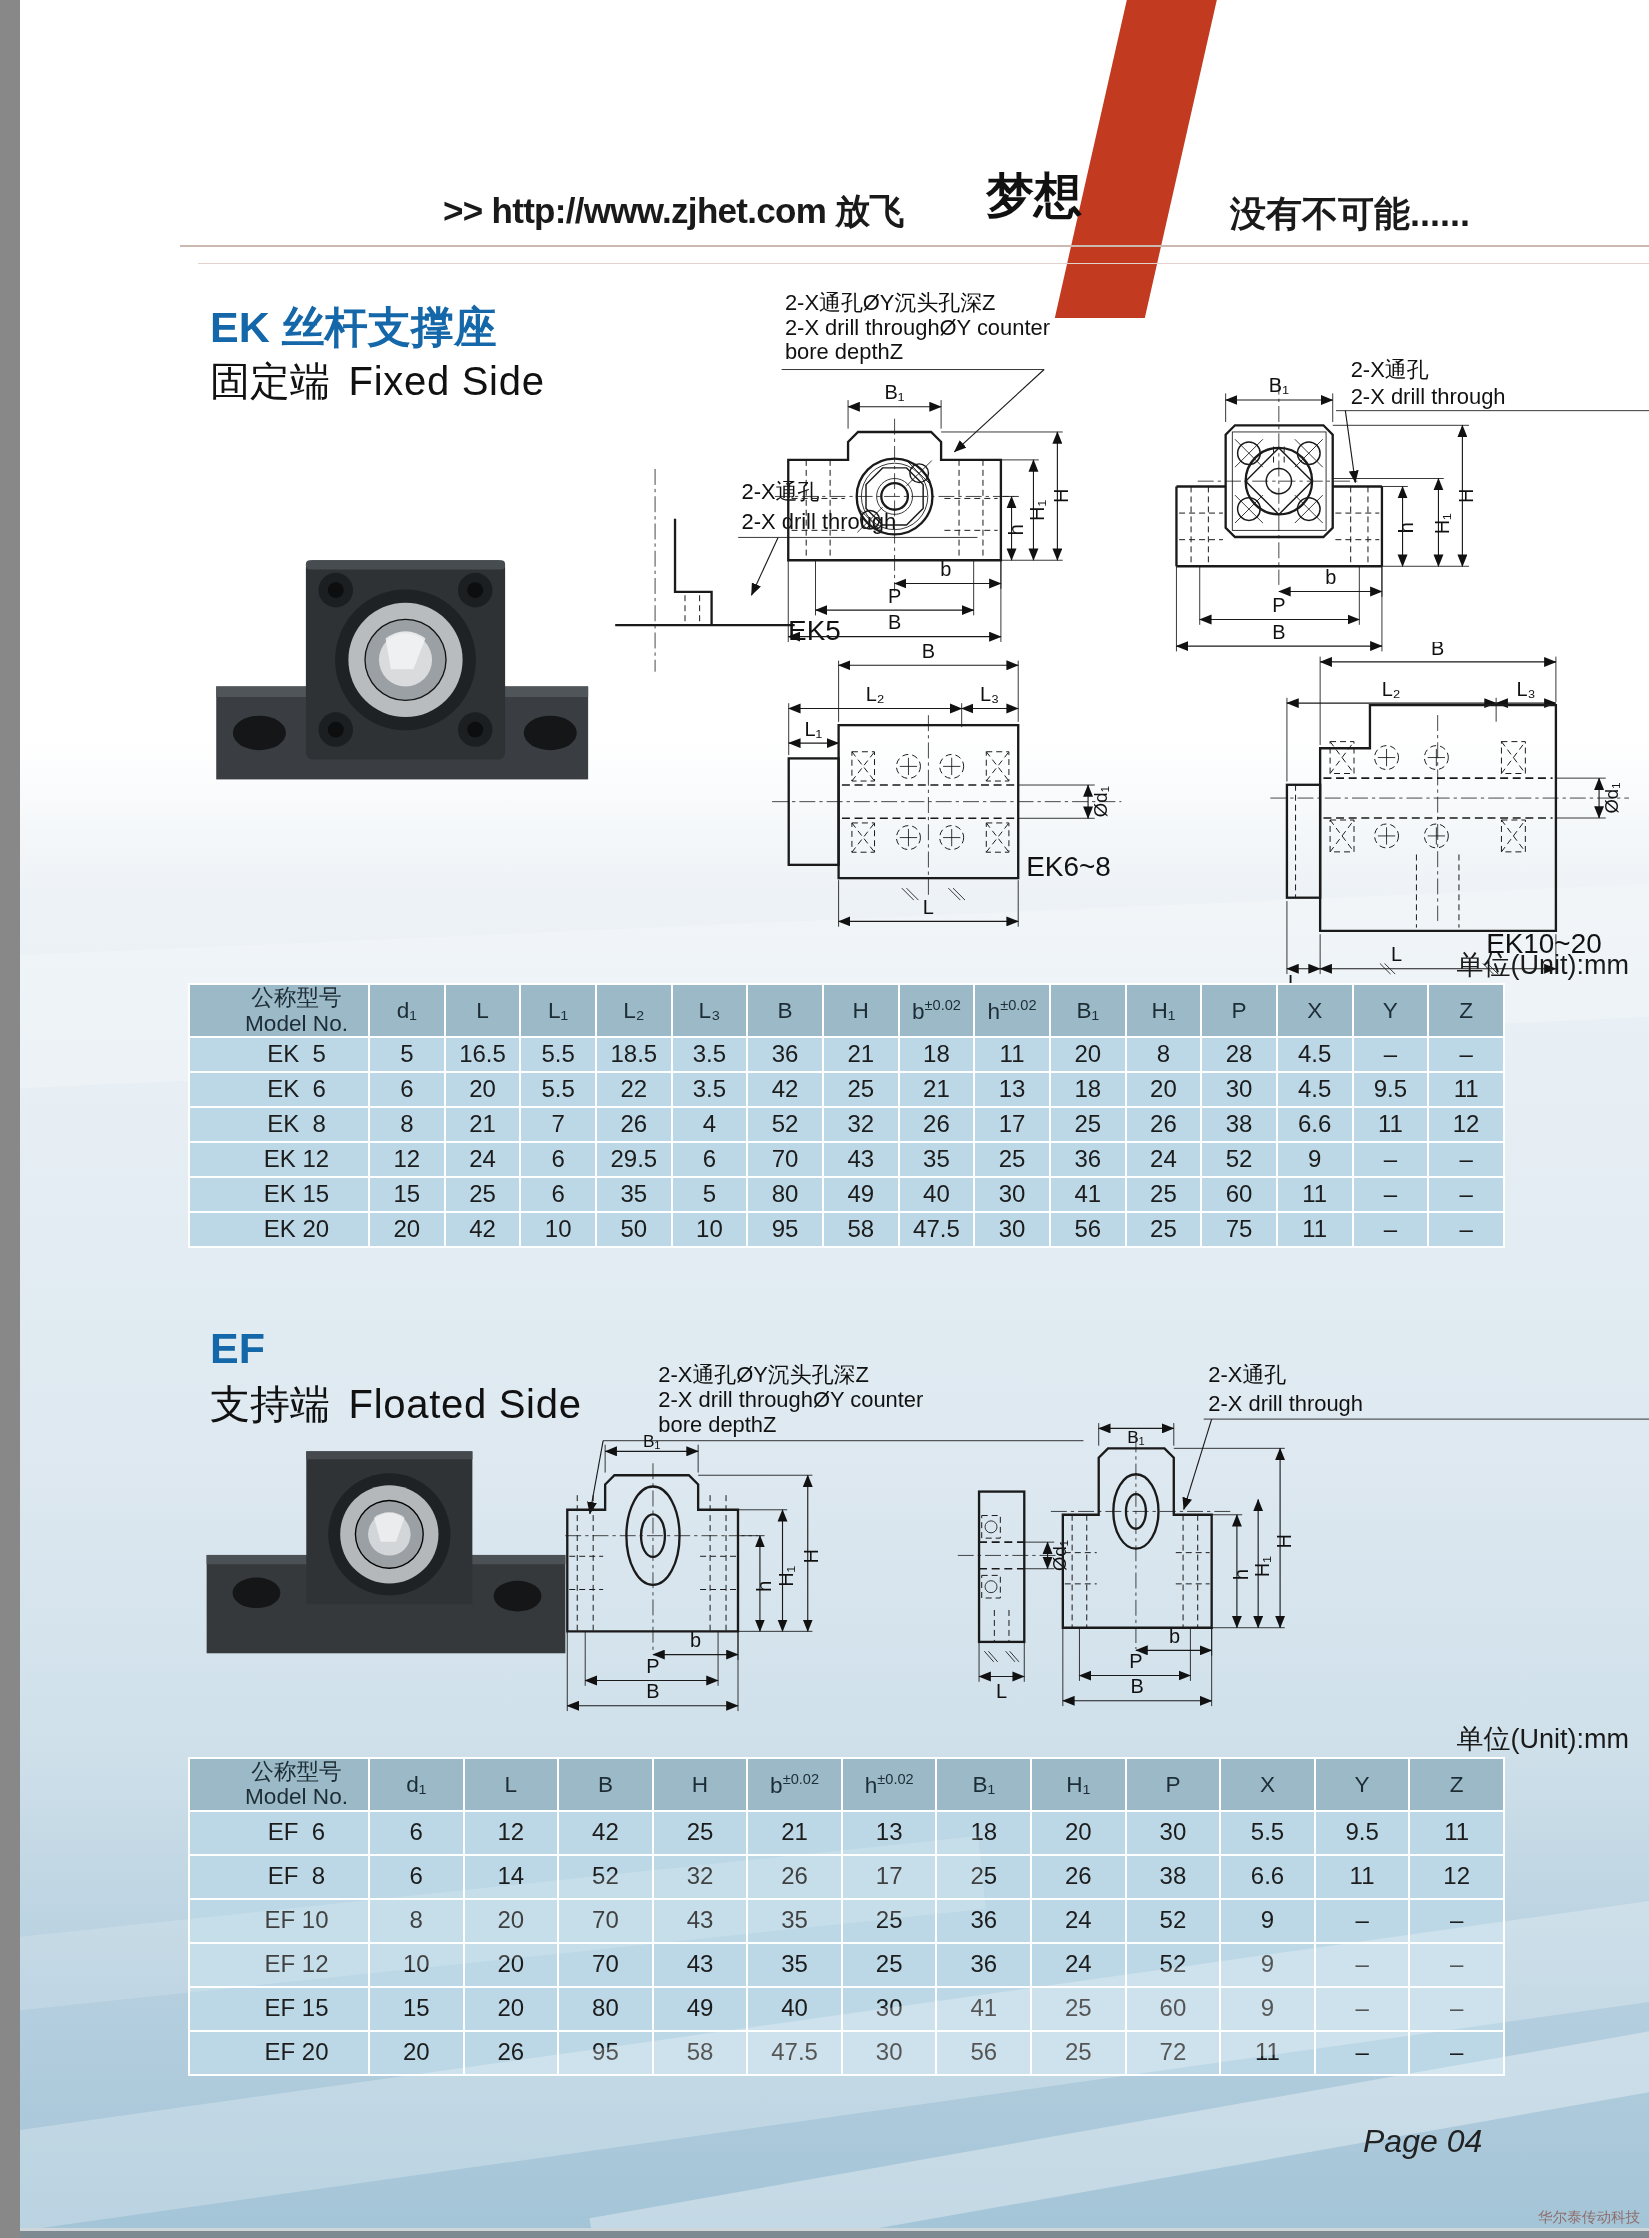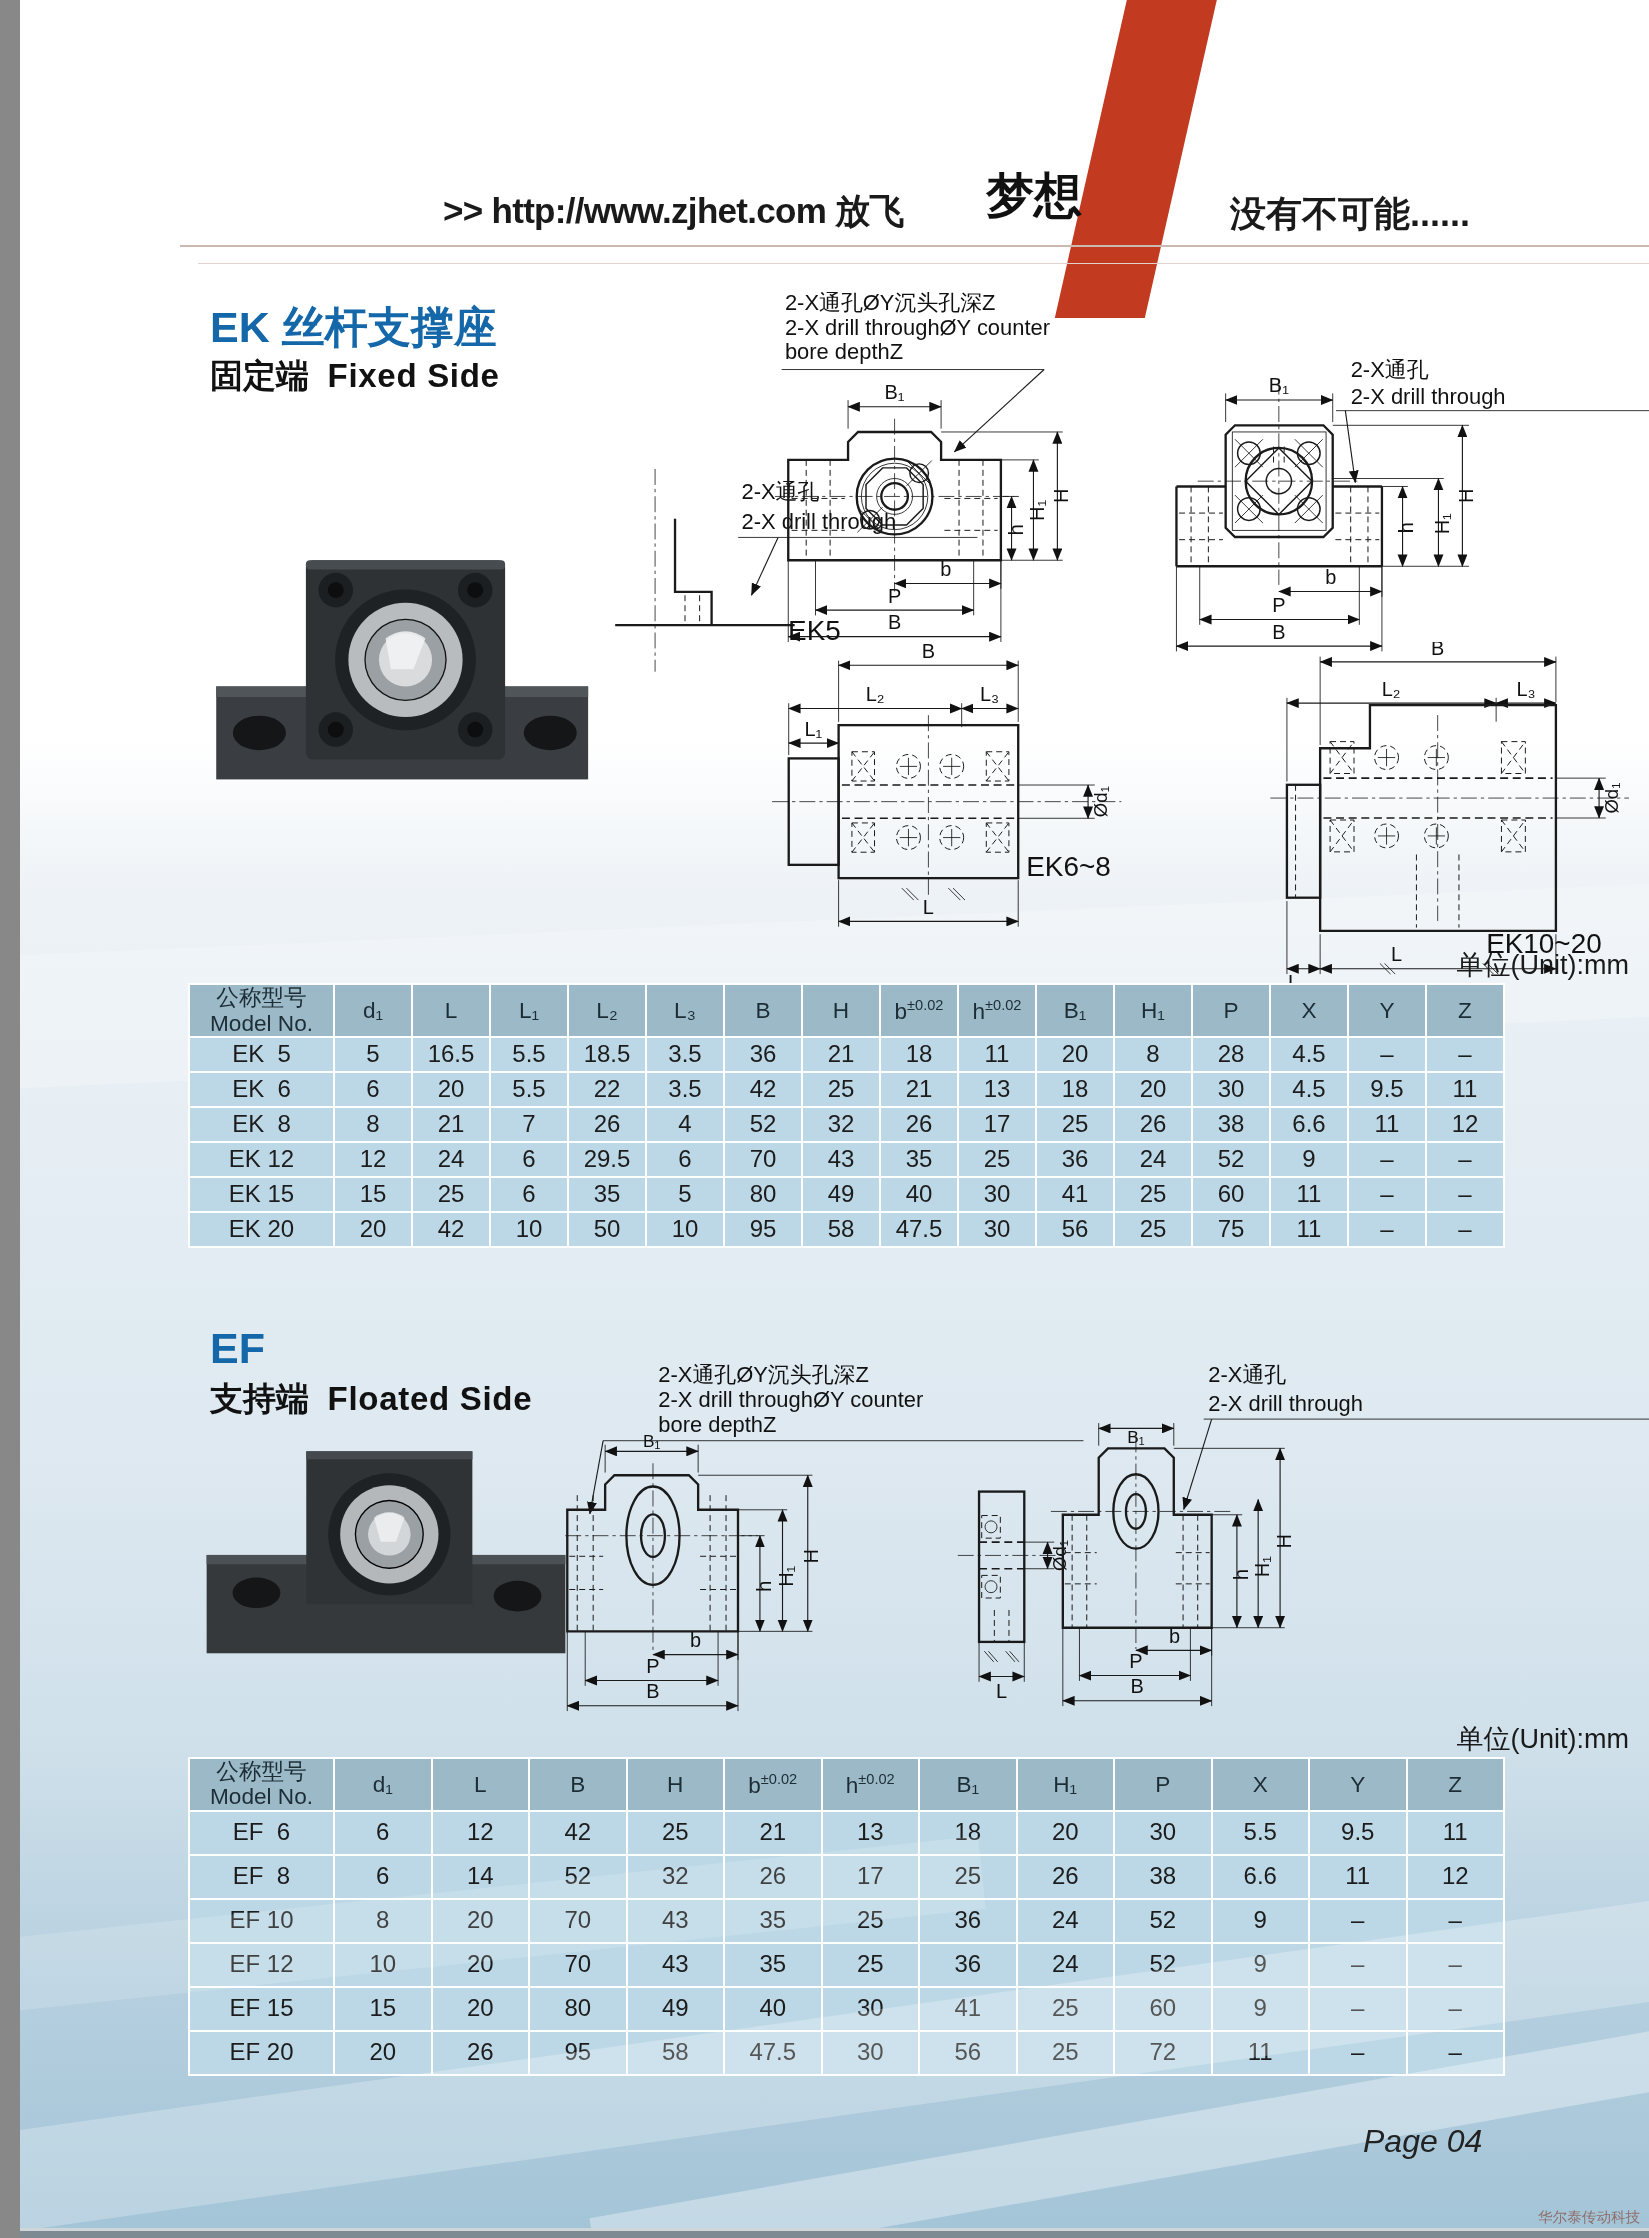--- a/index.html
+++ b/index.html
@@ -13,35 +13,35 @@
   
   .red-band{left:1024px;top:0;width:180px;height:318px;background:#c23a20;
     clip-path:polygon(46% 0%,96% 0%,56% 100%,6% 100%);}
   .hdr-url{left:423px;top:188px;font-size:35px;font-weight:700;color:#1a1a1a;letter-spacing:-0.7px;}
   .hdr-dream{left:966px;top:164px;font-size:48px;font-weight:700;color:#111;z-index:2;}
   .hdr-slogan{left:1210px;top:190px;font-size:36px;font-weight:700;color:#1a1a1a;z-index:2;}
   .rule1{left:160px;top:245px;width:1490px;height:2px;background:#cbb9b2;}
   .rule2{left:178px;top:263px;width:1471px;height:1.3px;background:#e2d2cc;}
   
   .ttl-blue{font-size:43px;font-weight:700;color:#1467a8;letter-spacing:0px;}
-  .ttl-black{font-size:33px;font-weight:700;color:#111;}
+  .ttl-black{font-size:40px;font-weight:400;color:#111;}
   .ttl-black .en{margin-left:18.6px;letter-spacing:0.7px;}
   .ek-title{left:190px;top:299px;}
   .ek-sub{left:190px;top:354px;}
   .ef-title{left:190px;top:1324px;}
   .ef-sub{left:190px;top:1377px;}
   .unit-note{width:279px;text-align:right;font-size:27px;color:#1a1a1a;}
   .unit-ek{left:1330px;top:947px;}
   .unit-ef{left:1330px;top:1721px;}
   
   .tbl{position:absolute;border-collapse:collapse;table-layout:fixed;}
   .tbl th,.tbl td{border:2.7px solid #ffffff;text-align:center;vertical-align:middle;padding:0;line-height:1.12;}
   .tbl th{background:#9bb9c7;color:#1d2d36;font-weight:400;font-size:22.6px;}
   .tbl td{background:#bcd8e6;color:#1c1c1c;font-size:24px;}
-  .tbl th:first-child,.tbl td:first-child{width:143px;white-space:pre;}
+  .tbl th:first-child,.tbl td:first-child{width:143px;white-space:pre;padding-left:35px;}
   .tbl th sup{font-size:14.6px;}
   .tbl-ek{left:168px;top:983px;width:1317px;}
   .tbl-ek thead tr{height:53px;}
   .tbl-ek tbody tr{height:35px;}
   .tbl-ef{left:168px;top:1757px;width:1317px;}
   .tbl-ef thead tr{height:44px;}
   .tbl-ef tbody tr{height:44px;}
   
   .dwg line,.dwg path,.dwg rect,.dwg circle,.dwg ellipse,.dwg polygon{fill:none;stroke:#1a1a1a;}
   .o3{stroke-width:3.5px;} .o2{stroke-width:2.2px;} .thin{stroke-width:1.3px;}

